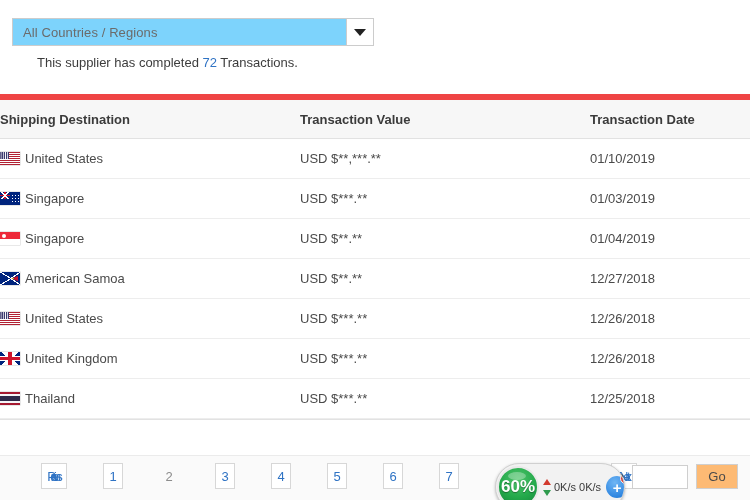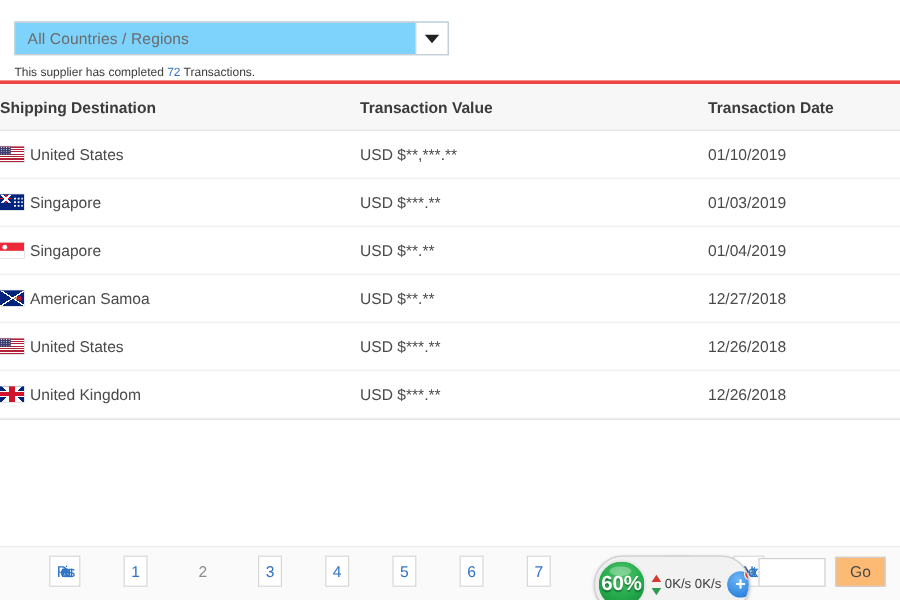--- a/index.html
+++ b/index.html
@@ -50,31 +50,32 @@
     background: #ffffff;
   }
   .caret {
     width: 0; height: 0;
     border-left: 6px solid transparent;
     border-right: 6px solid transparent;
     border-top: 7px solid #222222;
   }
   .summary {
     margin-top: 9px;
-    font-size: 10px;
+    font-size: 13px;
     color: #3c3c3c;
+    margin-left: 25px;
   }
   .summary .count {
     color: #2f73c4;
   }
 
   
   .table-wrap {
-    margin-top: 1px;
-    border-top: 3px solid #ef4444;
+    margin-top: 24px;
+    border-top: 6px solid #ef4444;
     border-bottom: 1px solid #e2e2e2;
   }
   table.txn {
     width: 100%;
     border-collapse: collapse;
     table-layout: fixed;
   }
   table.txn thead th {
     background: #f7f7f7;
     border-bottom: 1px solid #e2e2e2;
@@ -489,20 +490,30 @@
         </tr>
         <tr>
           <td class="c-dest">
             <div class="dest-cell">
               <span class="flag flag-gb"></span>
               <span class="dest-name">United Kingdom</span>
             </div>
           </td>
           <td class="c-value">USD $***.**</td>
           <td class="c-date">12/26/2018</td>
+        </tr>
+        <tr>
+          <td class="c-dest">
+            <div class="dest-cell">
+              <span class="flag flag-th"></span>
+              <span class="dest-name">Thailand</span>
+            </div>
+          </td>
+          <td class="c-value">USD $***.**</td>
+          <td class="c-date">12/25/2018</td>
         </tr>
       </tbody>
   </table>
 </div>
 
 <div class="pager-bar">
 
   <div class="pager" id="pager">
       <div class="pg edge">Previous</div>
       <div class="pg">1</div>

